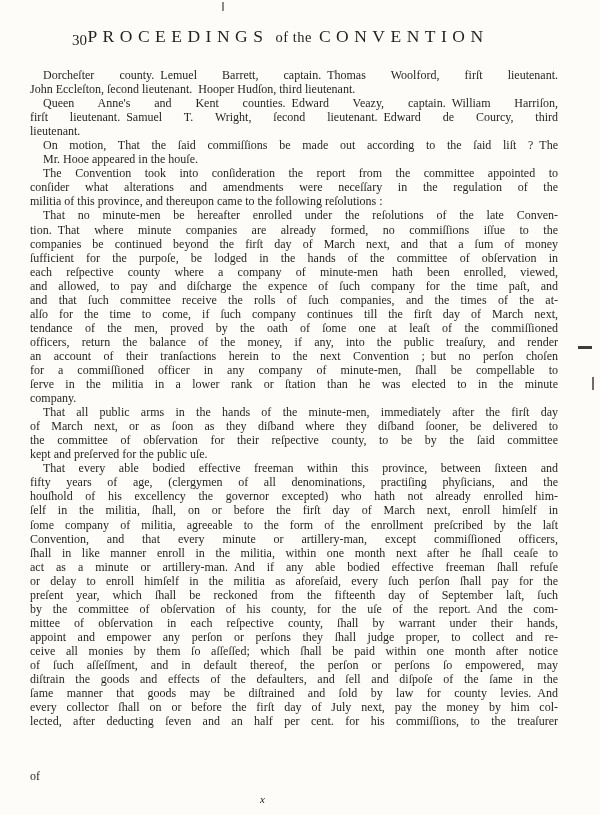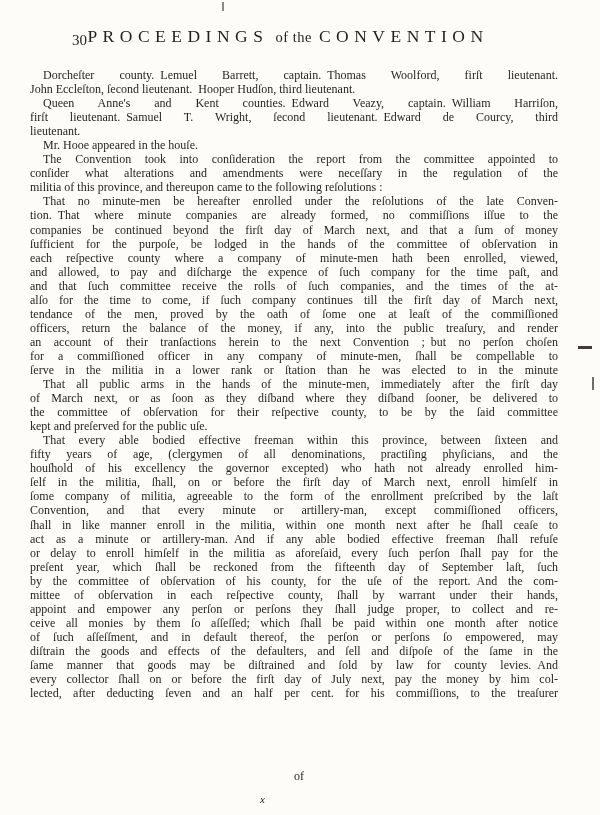--- a/index.html
+++ b/index.html
@@ -63,21 +63,21 @@
     overflow: hidden;
   }
   .line.indent { text-indent: 13px; }
   .line.final { text-align-last: left; }
   
   .catchword {
     position: absolute;
     top: 769px;
     left: 30px;
     width: 538px;
-    text-align: center;
+    text-align: left;
     font-size: 12px;
   }
   
   .sig-mark {
     position: absolute;
     top: 793px;
     left: 260px;
     font-size: 11px;
     font-style: italic;
   }
@@ -102,37 +102,39 @@
       <span class="caps">CONVENTION</span>
     </div>
   </header>
 
   <main class="text-block" id="text-block">
       <div class="line indent">Dorcheſter county. Lemuel Barrett, captain. Thomas Woolford, firſt lieutenant.</div>
       <div class="line final">John Eccleſton, ſecond lieutenant. Hooper Hudſon, third lieutenant.</div>
       <div class="line indent">Queen Anne's and Kent counties. Edward Veazy, captain. William Harriſon,</div>
       <div class="line">firſt lieutenant. Samuel T. Wright, ſecond lieutenant. Edward de Courcy, third</div>
       <div class="line final">lieutenant.</div>
+      <div class="line indent">On motion, That the ſaid commiſſions be made out according to the ſaid liſt ? The</div>
       <div class="line indent final">Mr. Hooe appeared in the houſe.</div>
       <div class="line indent">The Convention took into conſideration the report from the committee appointed to</div>
       <div class="line">conſider what alterations and amendments were neceſſary in the regulation of the</div>
       <div class="line final">militia of this province, and thereupon came to the following reſolutions :</div>
       <div class="line indent">That no minute-men be hereafter enrolled under the reſolutions of the late Conven-</div>
       <div class="line">tion. That where minute companies are already formed, no commiſſions iſſue to the</div>
       <div class="line">companies be continued beyond the firſt day of March next, and that a ſum of money</div>
       <div class="line">ſufficient for the purpoſe, be lodged in the hands of the committee of obſervation in</div>
       <div class="line">each reſpective county where a company of minute-men hath been enrolled, viewed,</div>
       <div class="line">and allowed, to pay and diſcharge the expence of ſuch company for the time paſt, and</div>
       <div class="line">and that ſuch committee receive the rolls of ſuch companies, and the times of the at-</div>
       <div class="line">alſo for the time to come, if ſuch company continues till the firſt day of March next,</div>
       <div class="line">tendance of the men, proved by the oath of ſome one at leaſt of the commiſſioned</div>
       <div class="line">officers, return the balance of the money, if any, into the public treaſury, and render</div>
       <div class="line">an account of their tranſactions herein to the next Convention ; but no perſon choſen</div>
       <div class="line">for a commiſſioned officer in any company of minute-men, ſhall be compellable to</div>
       <div class="line">ſerve in the militia in a lower rank or ſtation than he was elected to in the minute</div>
+      <div class="line final">company.</div>
       <div class="line indent">That all public arms in the hands of the minute-men, immediately after the firſt day</div>
       <div class="line">of March next, or as ſoon as they diſband where they diſband ſooner, be delivered to</div>
       <div class="line">the committee of obſervation for their reſpective county, to be by the ſaid committee</div>
       <div class="line final">kept and preſerved for the public uſe.</div>
       <div class="line indent">That every able bodied effective freeman within this province, between ſixteen and</div>
       <div class="line">fifty years of age, (clergymen of all denominations, practiſing phyſicians, and the</div>
       <div class="line">houſhold of his excellency the governor excepted) who hath not already enrolled him-</div>
       <div class="line">ſelf in the militia, ſhall, on or before the firſt day of March next, enroll himſelf in</div>
       <div class="line">ſome company of militia, agreeable to the form of the enrollment preſcribed by the laſt</div>
       <div class="line">Convention, and that every minute or artillery-man, except commiſſioned officers,</div>

